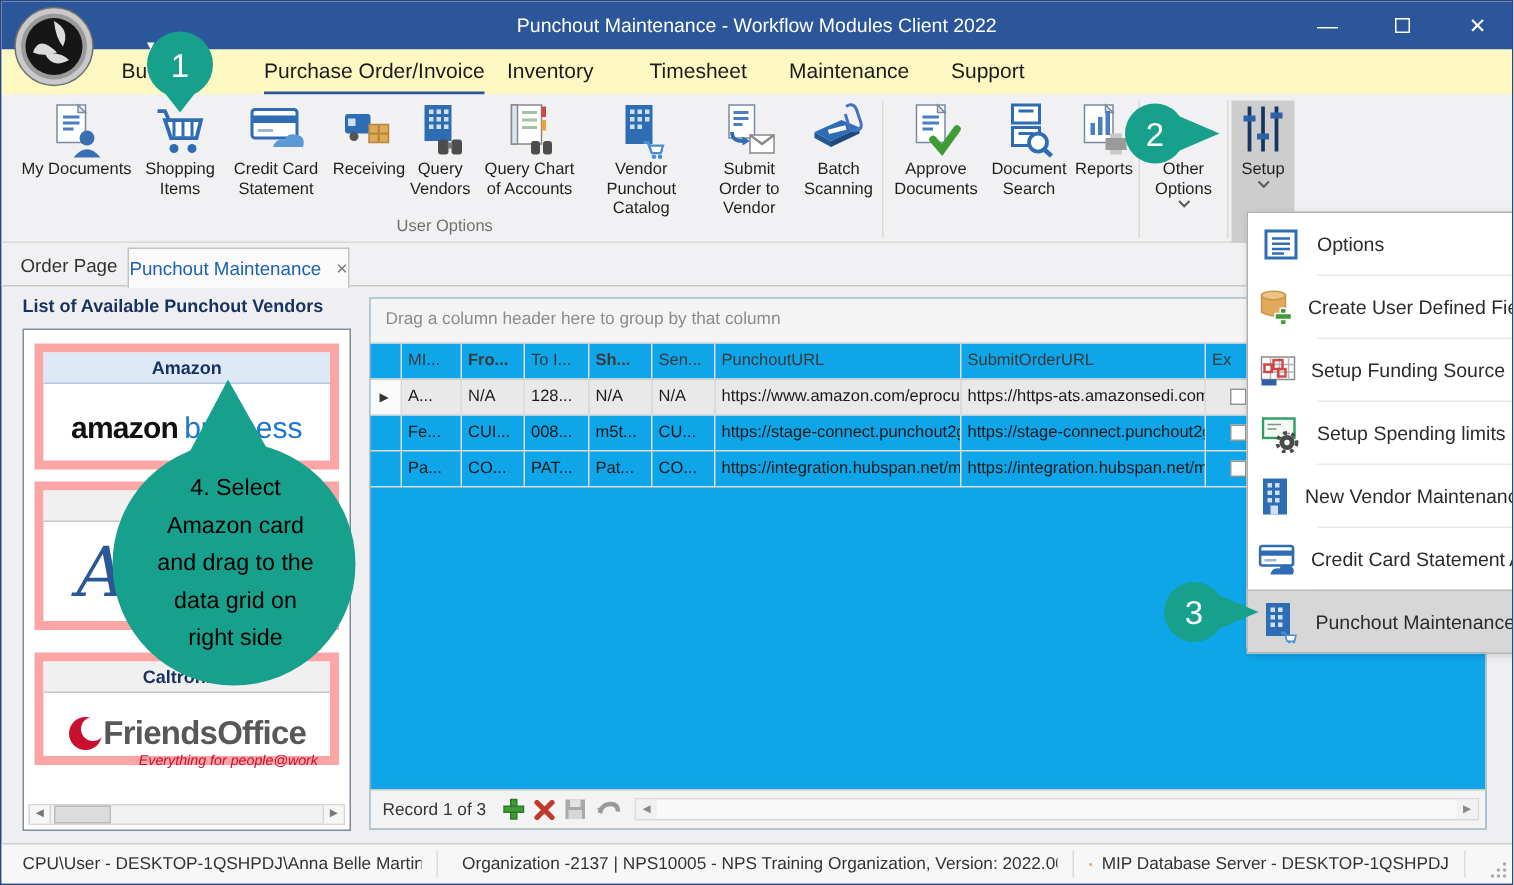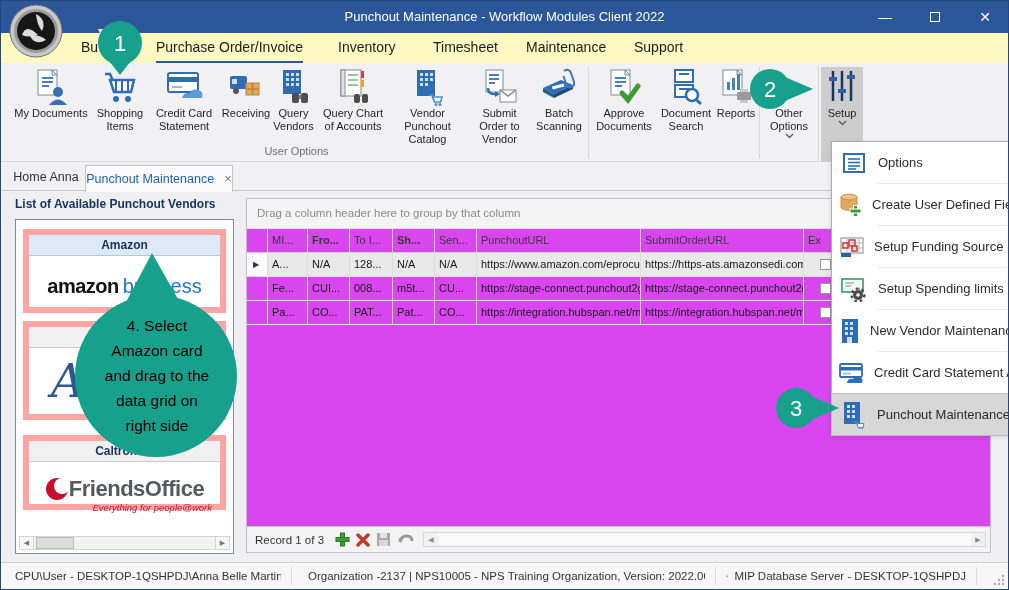--- a/index.html
+++ b/index.html
@@ -12,21 +12,21 @@
   .title { position:absolute; left:0; top:0; width:100%; height:32px; line-height:32px; text-align:center; color:#fff; font-size:13px; }
   .winbtns { position:absolute; right:10px; top:0; height:32px; display:flex; align-items:center; gap:24px; }
   .winbtn { color:#fff; width:26px; text-align:center; font-size:14px; cursor:default; }
   .maxbox { display:inline-block; width:10px; height:10px; border:1px solid #fff; }
   .applogo { position:absolute; left:8px; top:3px; z-index:30; }
   .logocaret { position:absolute; left:97px; top:24px; color:#fff; font-size:10px; z-index:30; }
 
   
   .menubar { position:absolute; left:0; top:32px; width:100%; height:30px; background:#fef9c3; }
   .mitem { position:absolute; top:0; height:30px; line-height:28px; font-size:14px; color:#1c1c1c; white-space:nowrap; }
-  .mitem.active { border-bottom:2px solid #2b579a; }
+  .mitem.active { border-bottom:2px solid #2b579a;margin-left:20px; }
 
   
   .ribbon { position:absolute; left:0; top:62px; width:100%; height:99px; background:#f1f1f3; border-bottom:1px solid #d8d8d8; }
   .ribbonrow { display:flex; align-items:flex-start; padding:4px 0 0 6px; height:78px; }
   .rbtn { display:flex; flex-direction:column; align-items:center; text-align:center; }
   .ricon { height:40px; display:flex; align-items:center; justify-content:center; }
   .rlabel { font-size:11px; line-height:1.18; color:#1f1f1f; }
   .rbtn.hl { background:#cdcdcd; height:95px; }
   .rsep { width:1px; background:#d9d9d9; height:92px; margin:0 2px; }
   .grouplabel { position:absolute; top:80px; height:17px; line-height:17px; text-align:center; font-size:11px; color:#707070; }
@@ -49,21 +49,21 @@
   .amz2 { font-size:20px; color:#2076c9; margin-left:4px; }
   .scriptA { font-family:"DejaVu Serif","Liberation Serif",serif; font-style:italic; font-size:46px; color:#2b5797; position:absolute; left:22px; top:6px; }
   .folggo { font-size:22px; font-weight:bold; color:#57585a; letter-spacing:-0.5px; }
   .fotag { position:absolute; right:8px; bottom:2px; font-size:9.5px; font-style:italic; color:#c8102e; }
   .hscroll { position:absolute; left:3px; right:3px; bottom:3px; height:14px; background:#f2f2f2; border:1px solid #d5d5d5; display:flex; align-items:stretch; }
   .sbtn { width:14px; font-size:7px; color:#777; text-align:center; line-height:12px; background:#f6f6f6; }
   .sbtn.l { border-right:1px solid #d5d5d5; } .sbtn.r { border-left:1px solid #d5d5d5; margin-left:auto; }
   .sthumb { width:38px; background:#dcdcdc; border:1px solid #bbb; margin-left:2px; }
 
   
-  .gridbox { position:absolute; left:245px; top:197px; width:745px; height:355px; background:#d946ef; border:1px solid #c2c2c2; }
+  .gridbox { position:absolute; left:245px; top:197px; width:745px; height:355px; background:#0ea5e9; border:1px solid #c2c2c2; }
   .groupbar { height:30px; background:#f4f4f4; border-bottom:1px solid #ddd; line-height:29px; padding-left:10px; font-size:11.5px; color:#8b8b8b; }
   .grow { display:flex; height:24px; }
   .gcell { border-right:1px solid #dcdcdc; border-bottom:1px solid #dcdcdc; font-size:11px; line-height:23px; padding-left:4px; white-space:nowrap; overflow:hidden; color:#1a1a1a; }
   .ghead .gcell { color:#3a3a3a; border-bottom:1px solid #cfcfcf; }
   .ghead .gcell.b { font-weight:bold; }
   .grow.sel .gcell { background:#e9e9e9; }
   .grow.sel .gcell.ind { background:#fafafa; }
   .gcell.ind { padding-left:6px; font-size:8px; color:#333; }
   .cbx { display:inline-block; width:11px; height:11px; border:1px solid #969696; background:#fff; margin:6px 0 0 12px; }
   .recbar { position:absolute; left:0; right:0; bottom:0; height:26px; background:#f3f3f3; border-top:1px solid #c9c9c9; display:flex; align-items:center; padding:0 4px 0 8px; }
@@ -337,21 +337,21 @@
         <span class="rlabel">Setup</span>
         <svg class="chev" width="9" height="6" viewBox="0 0 9 6">
             <polyline points="1,1 4.5,4.5 8,1"></polyline>
           </svg>
       </div>
     </div>
     <div class="grouplabel" style="left:6px;width:579px">User Options</div>
   </div>
 
   <div class="tabbar">
-    <div class="dtab" style="left:8px;width:74px">Home Anna</div>
+    <div class="dtab" style="left:8px;width:74px">Order Page</div>
     <div class="dtab active" style="left:84px;width:148px"><span>Punchout Maintenance</span><span class="tabx">×</span></div>
   </div>
 
   <div class="paneltitle">List of Available Punchout Vendors</div>
   <div class="vpanel">
     <div class="vcard" style="top:9px;height:84px">
       <div class="vhead sel">Amazon</div>
       <div class="vbody" style="height:61px">
         <span class="amz1">amazon</span>
         <span class="amz2">business</span>

